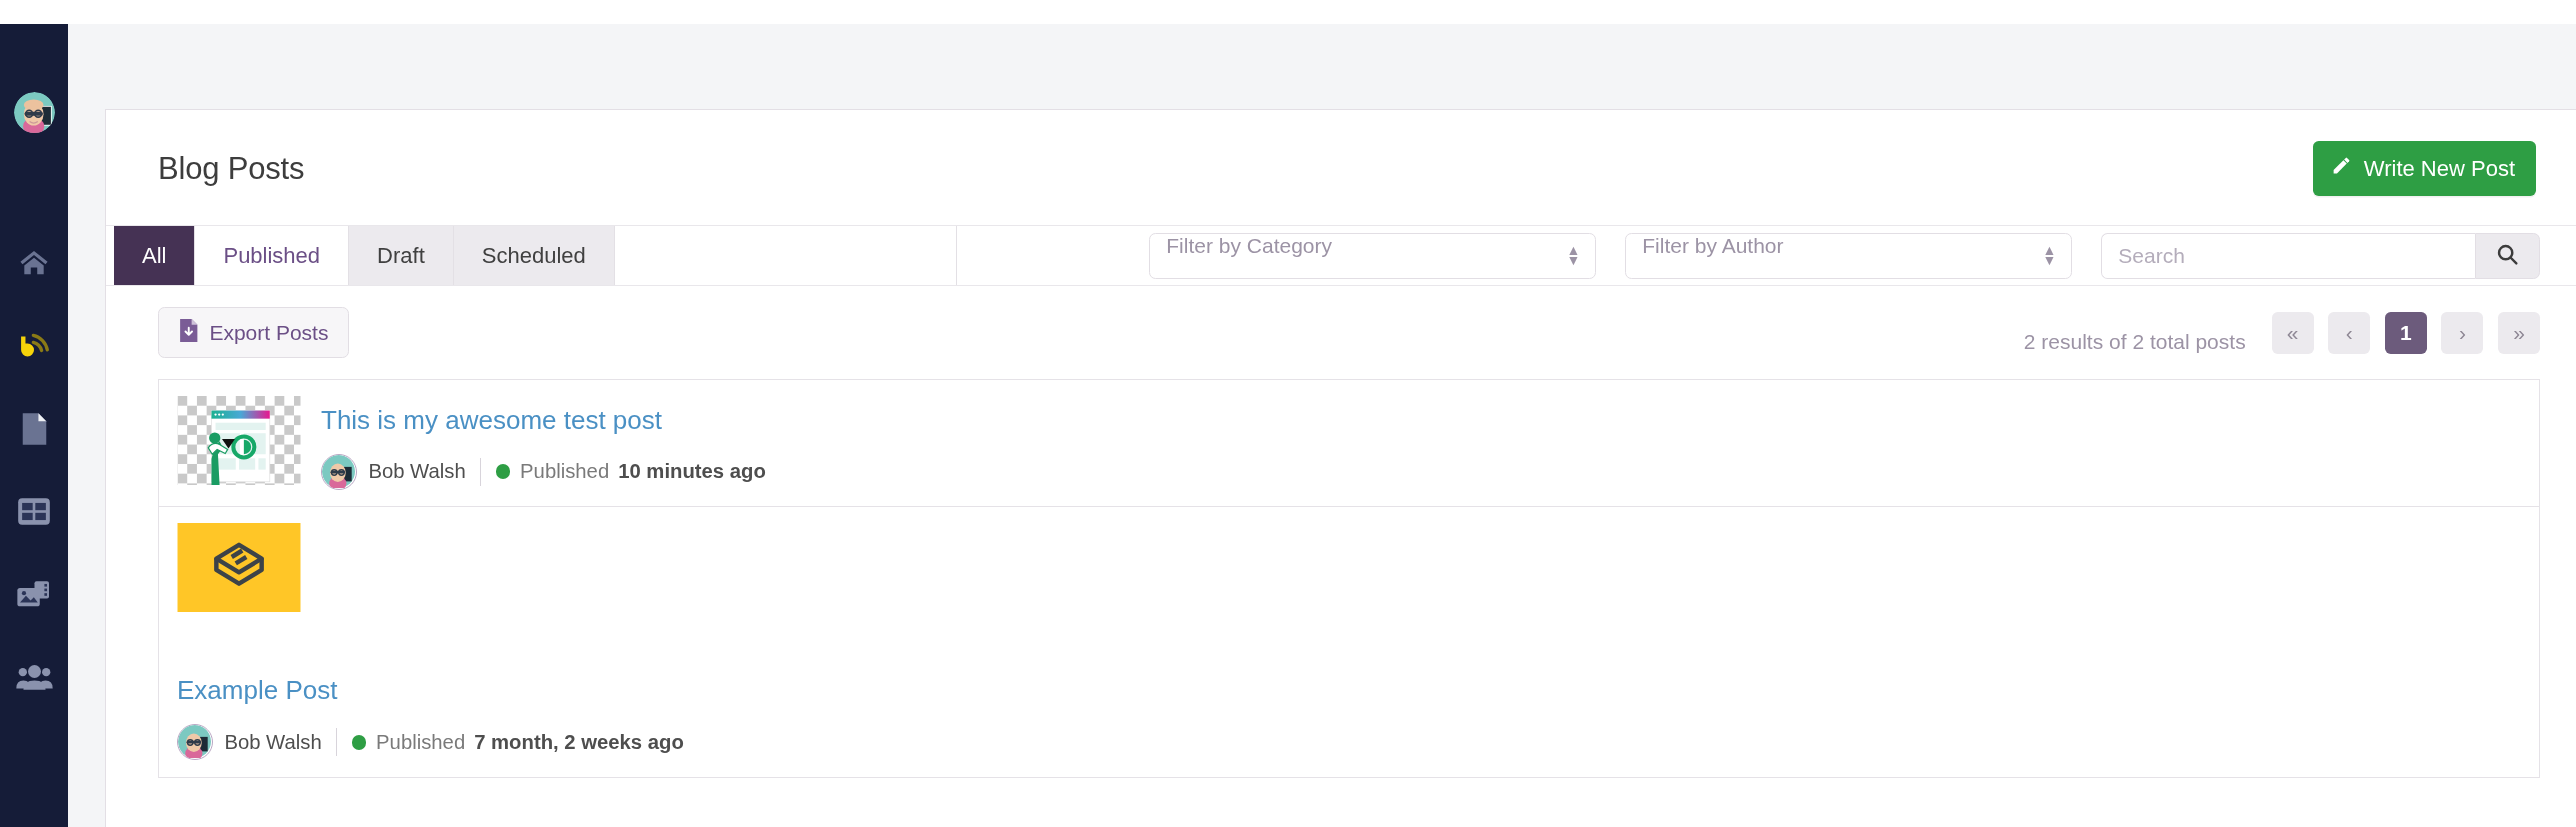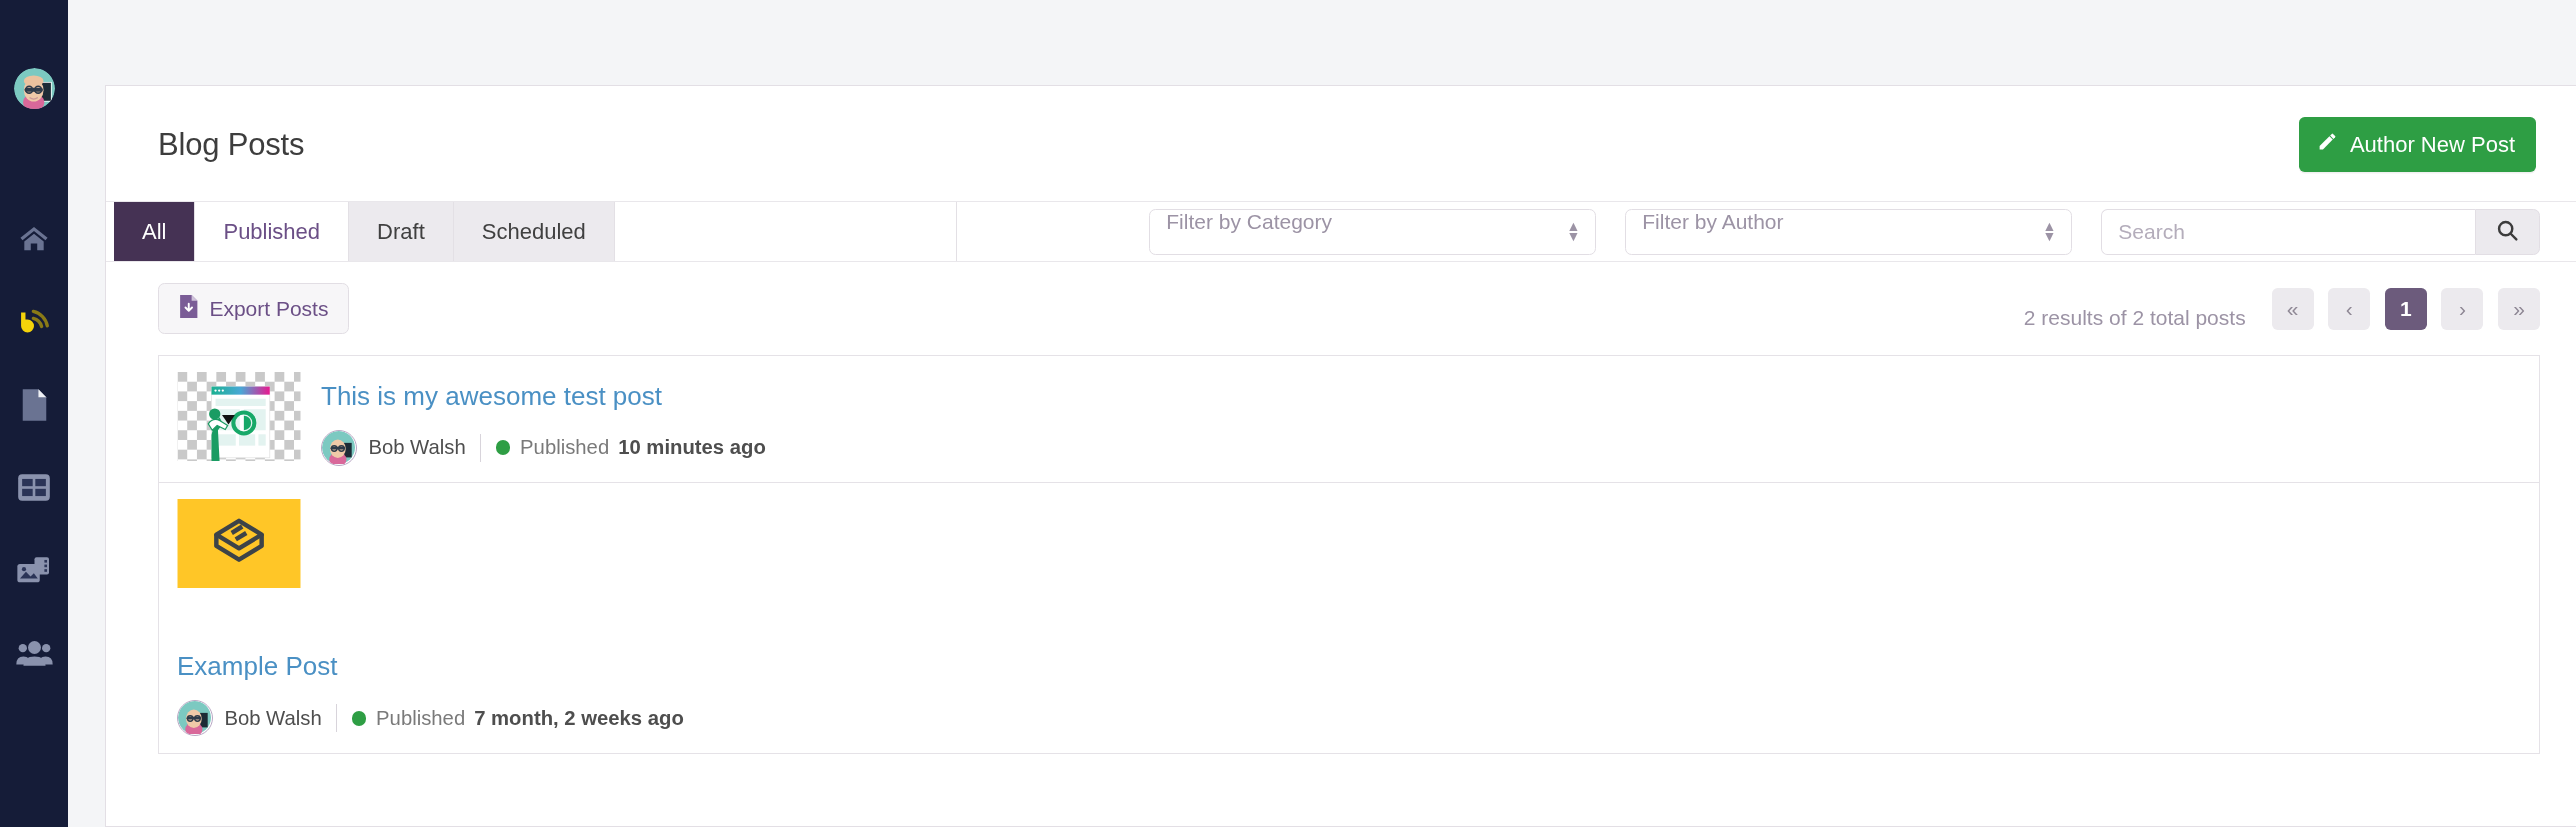--- a/index.html
+++ b/index.html
@@ -3,21 +3,21 @@
 <meta charset="utf-8">
 <style>
   * { box-sizing: border-box; margin: 0; padding: 0; }
   html, body {
     width: 2576px; height: 828px;
     background: #ffffff;
     font-family: "Liberation Sans", sans-serif;
     overflow: hidden;
   }
 
-  .app { display: flex; width: 2576px; height: 700px; }
+  .app { display: flex; width: 2576px; height: 700px; margin-top: 24px; }
 
   
   .sidebar {
     width: 68px; min-width: 68px; height: 828px;
     background: #151c38;
     display: flex; flex-direction: column; align-items: center;
     padding-top: 68px;
   }
   .avatar-wrap { width: 41px; height: 41px; border-radius: 50%; overflow: hidden; position: relative; }
   .nav-list { margin-top: 88px; width: 100%; display: flex; flex-direction: column; align-items: center; }
@@ -249,21 +249,21 @@
 
       <div class="card-head">
         <h1 class="page-title">Blog Posts</h1>
         <button class="btn-write">
           <span>
             <svg width="21" height="21" viewBox="0 0 24 24" fill="#ffffff">
               <path d="M3 17.2 V21 h3.8 L18 9.8 l-3.8-3.8z"></path>
               <path d="M20.7 7.1 a1 1 0 0 0 0-1.4l-2.4-2.4a1 1 0 0 0-1.4 0L15 5.2 18.8 9z"></path>
             </svg>
           </span>
-          <span>Author New Post</span>
+          <span>Write New Post</span>
         </button>
       </div>
 
       <div class="toolbar">
         <div class="tabs">
           <div class="tab active">All</div>
           <div class="tab enabled">Published</div>
           <div class="tab muted">Draft</div>
           <div class="tab muted">Scheduled</div>
           <div class="tab spacer"></div>

